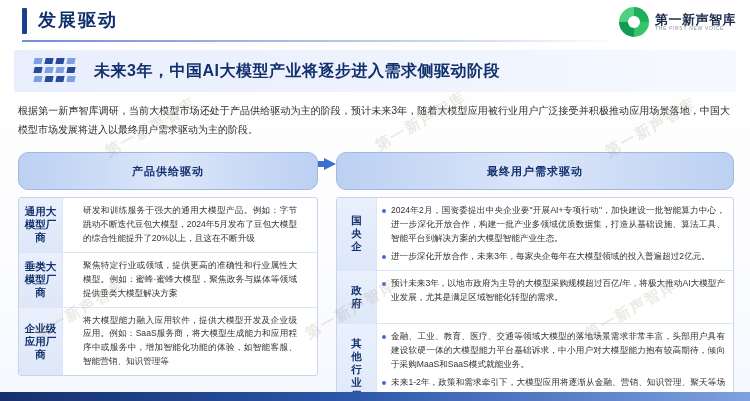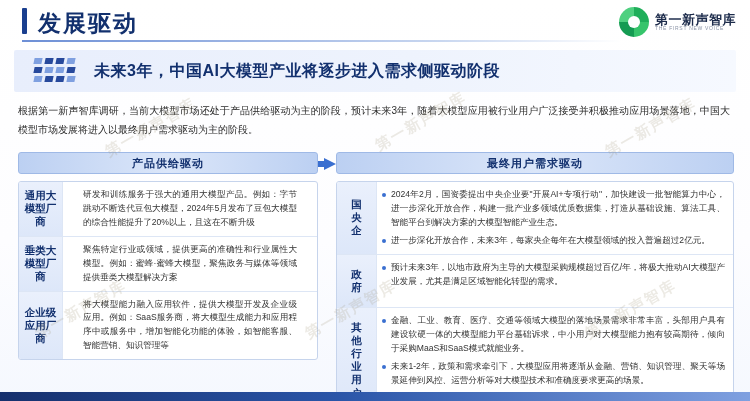--- a/index.html
+++ b/index.html
@@ -18,21 +18,21 @@
   
   .header {
     position: absolute; top: 0; left: 0; width: 750px; height: 44px;
   }
   .hdr-accent {
     position: absolute; left: 22px; top: 8px; width: 5px; height: 26px;
     background: #1a3f8f; border-radius: 1px;
   }
   .hdr-title {
     position: absolute; left: 38px; top: 8px;
-    font-size: 23px; font-weight: bold; color: #12306e; letter-spacing: 2px;
+    font-size: 18px; font-weight: bold; color: #12306e; letter-spacing: 2px;
   }
   .hdr-rule {
     position: absolute; left: 22px; top: 40px; width: 600px; height: 2px;
     background: linear-gradient(90deg,#6d8fd6 0%,#c9d7f0 70%,#ffffff 100%);
   }
   .logo {
     position: absolute; right: 14px; top: 6px; height: 32px;
     display: flex; align-items: center; gap: 6px;
   }
   .logo-mark {
@@ -71,21 +71,21 @@
   .intro {
     position: absolute; left: 18px; top: 102px; width: 712px;
     font-size: 10px; color: #2b2b2b; line-height: 1.85; text-align: justify;
   }
 
   
   .col-left { position: absolute; left: 18px; top: 152px; width: 300px; }
   .col-right { position: absolute; left: 336px; top: 152px; width: 398px; }
 
   .col-head {
-    height: 22px; border-radius: 3px;
+    height: 38px; border-radius: 10px;
     background: linear-gradient(90deg,#bcd0f2 0%,#dbe6f9 50%,#bcd0f2 100%);
     border: 1px solid #9fb9e6;
     display: flex; align-items: center; justify-content: center;
     font-size: 11px; font-weight: bold; color: #12306e; letter-spacing: 1px;
   }
   .col-body {
     margin-top: 7px; border: 1px solid #c6d4ec; border-radius: 3px;
     background: #ffffff; overflow: hidden;
   }
   .row { display: flex; border-bottom: 1px solid #dde6f5; }

